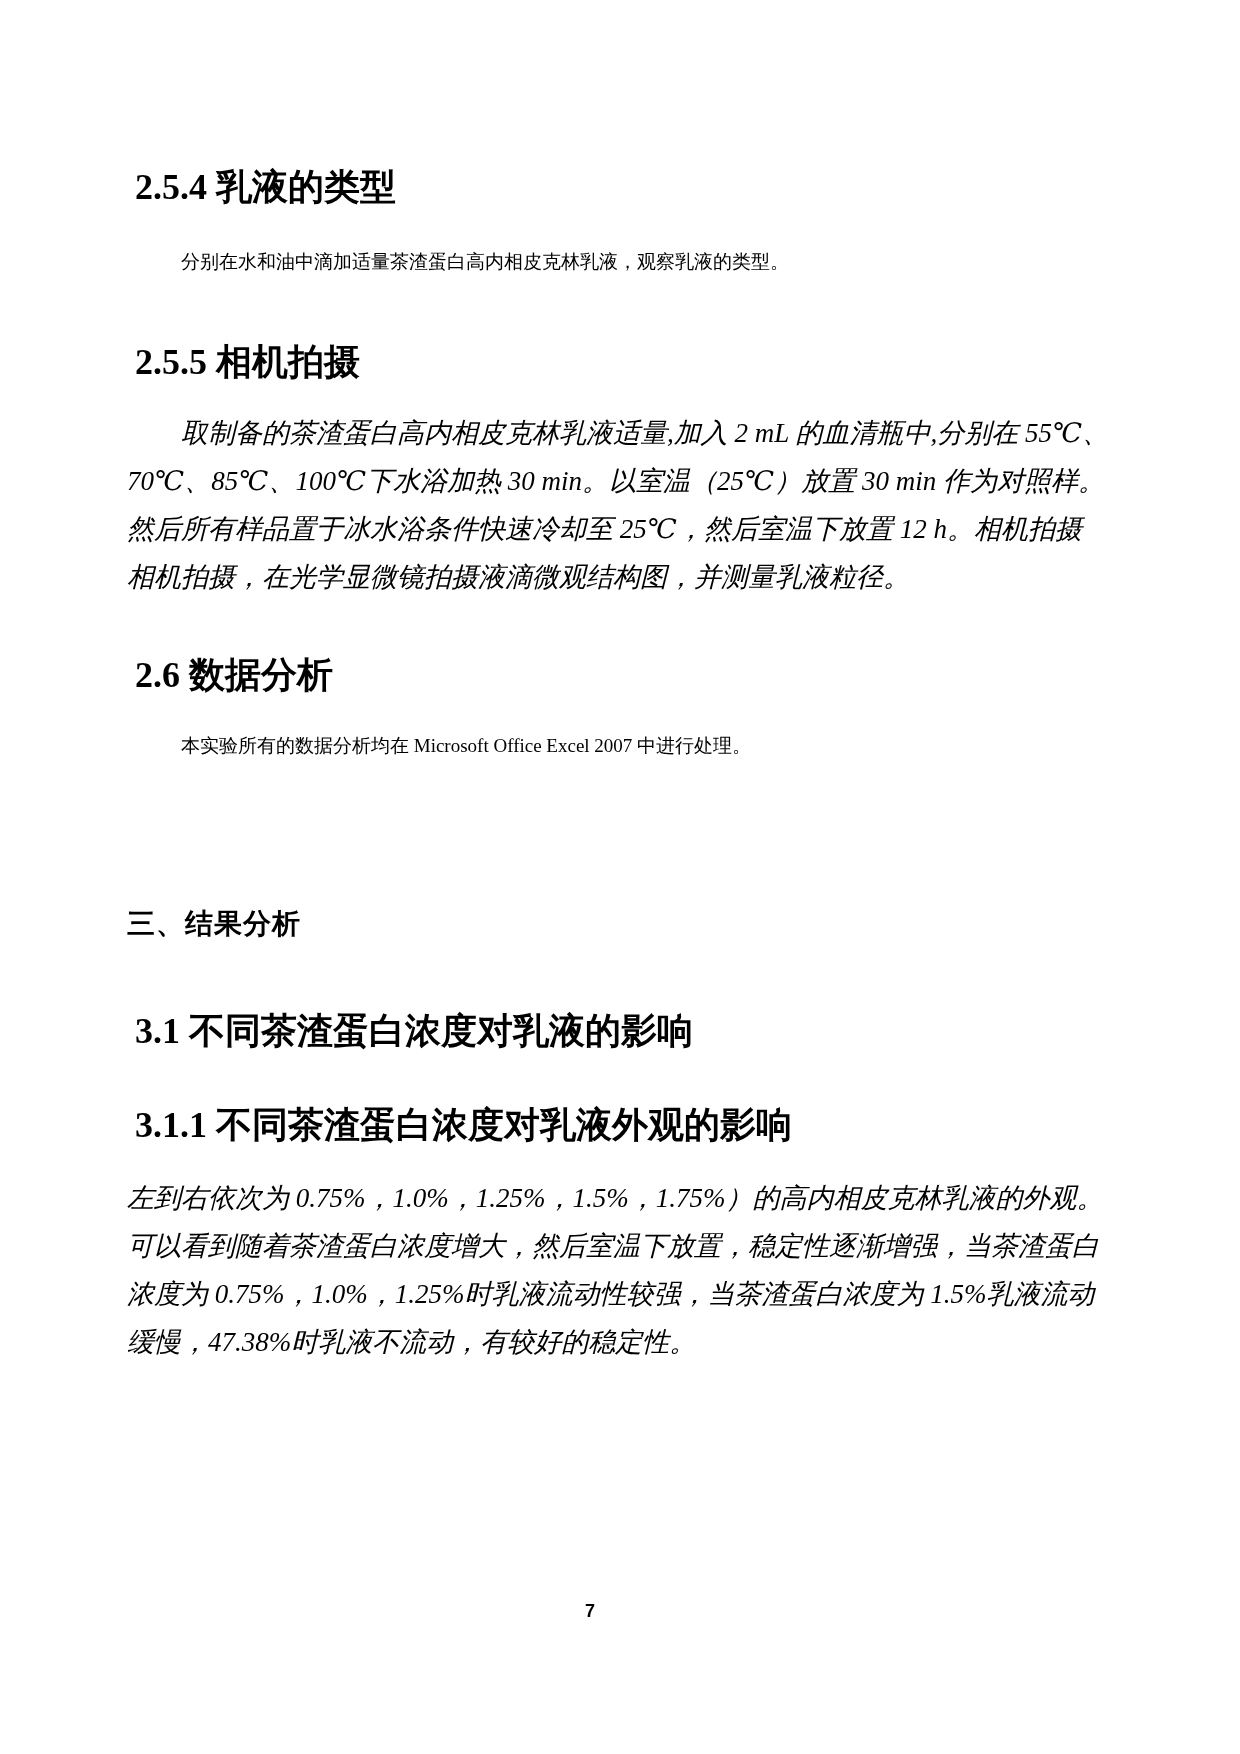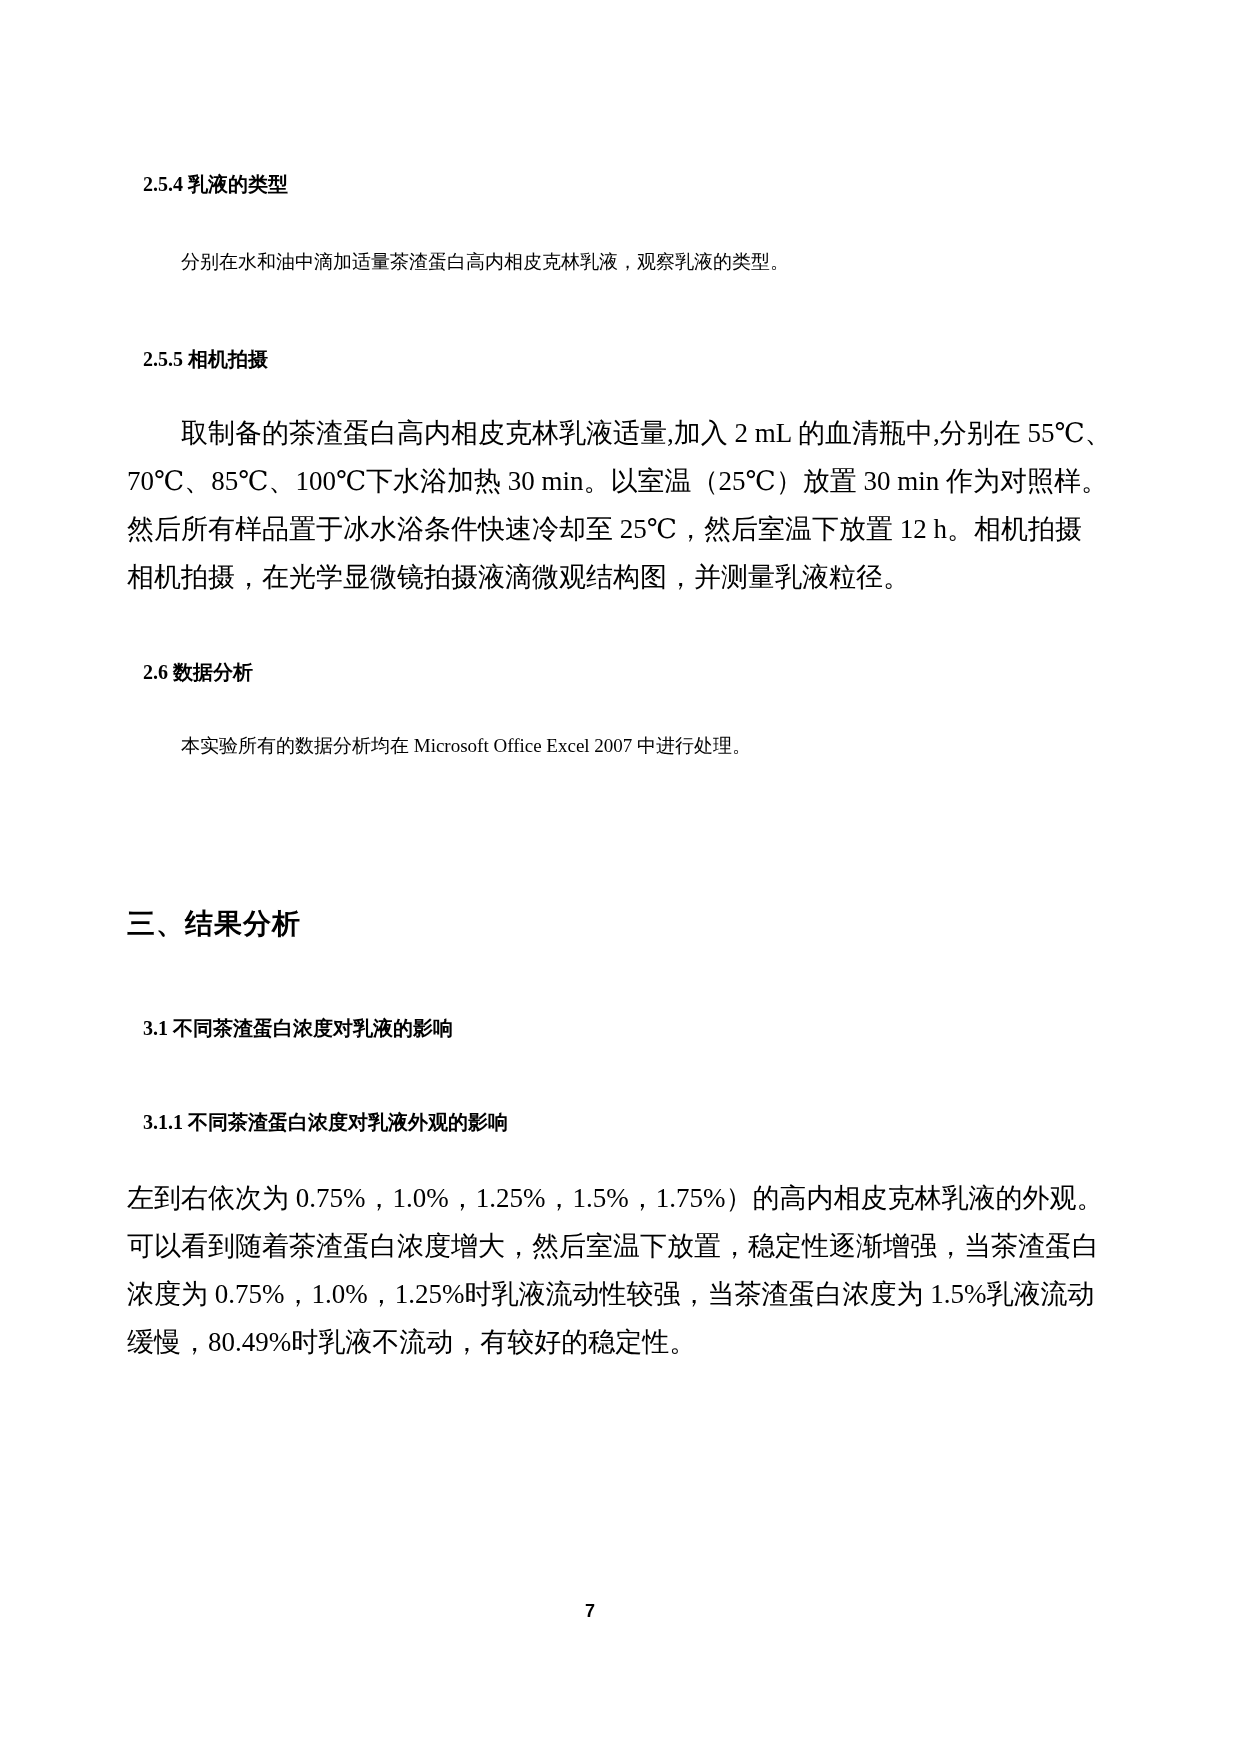--- a/index.html
+++ b/index.html
@@ -9,22 +9,22 @@
     height: 1754px;
     margin: 0 auto;
     background: #ffffff;
     color: #000000;
     font-family: "Liberation Serif", "DejaVu Serif", serif;
     overflow: hidden;
   }
   .h3 {
     position: absolute;
     left: 127px;
-    margin: 16px;
-    font-size: 20px;
+    margin: 8px;
+    font-size: 36px;
     font-weight: bold;
     white-space: nowrap;
   }
   .h2big {
     position: absolute;
     left: 127px;
     margin: 0;
     font-size: 28px;
     font-weight: bold;
     font-family: "Liberation Sans", "DejaVu Sans", sans-serif;
@@ -38,20 +38,21 @@
     margin: 0;
     font-size: 19px;
     line-height: 30px;
   }
   .para-block {
     position: absolute;
     left: 127px;
     width: 990px;
     font-size: 27px;
     line-height: 48px;
+    font-style: italic;
   }
   .line { white-space: nowrap; }
   .indent { text-indent: 54px; }
   .page-number {
     position: absolute;
     top: 1601px;
     left: 0;
     width: 1180px;
     text-align: center;
     font-size: 18px;
@@ -84,18 +85,18 @@
   <h2 class="h2big" style="top:905px">三、结果分析</h2>
 
   <h3 class="h3" style="top:999px">3.1 不同茶渣蛋白浓度对乳液的影响</h3>
 
   <h3 class="h3" style="top:1093px">3.1.1 不同茶渣蛋白浓度对乳液外观的影响</h3>
 
   <div class="para-block" style="top:1174px">
     <div class="line">左到右依次为 0.75%，1.0%，1.25%，1.5%，1.75%）的高内相皮克林乳液的外观。</div>
     <div class="line">可以看到随着茶渣蛋白浓度增大，然后室温下放置，稳定性逐渐增强，当茶渣蛋白</div>
     <div class="line">浓度为 0.75%，1.0%，1.25%时乳液流动性较强，当茶渣蛋白浓度为 1.5%乳液流动</div>
-    <div class="line">缓慢，80.49%时乳液不流动，有较好的稳定性。</div>
+    <div class="line">缓慢，47.38%时乳液不流动，有较好的稳定性。</div>
   </div>
 
   <div class="page-number">7</div>
 
 </div>
 
 </body></html>

